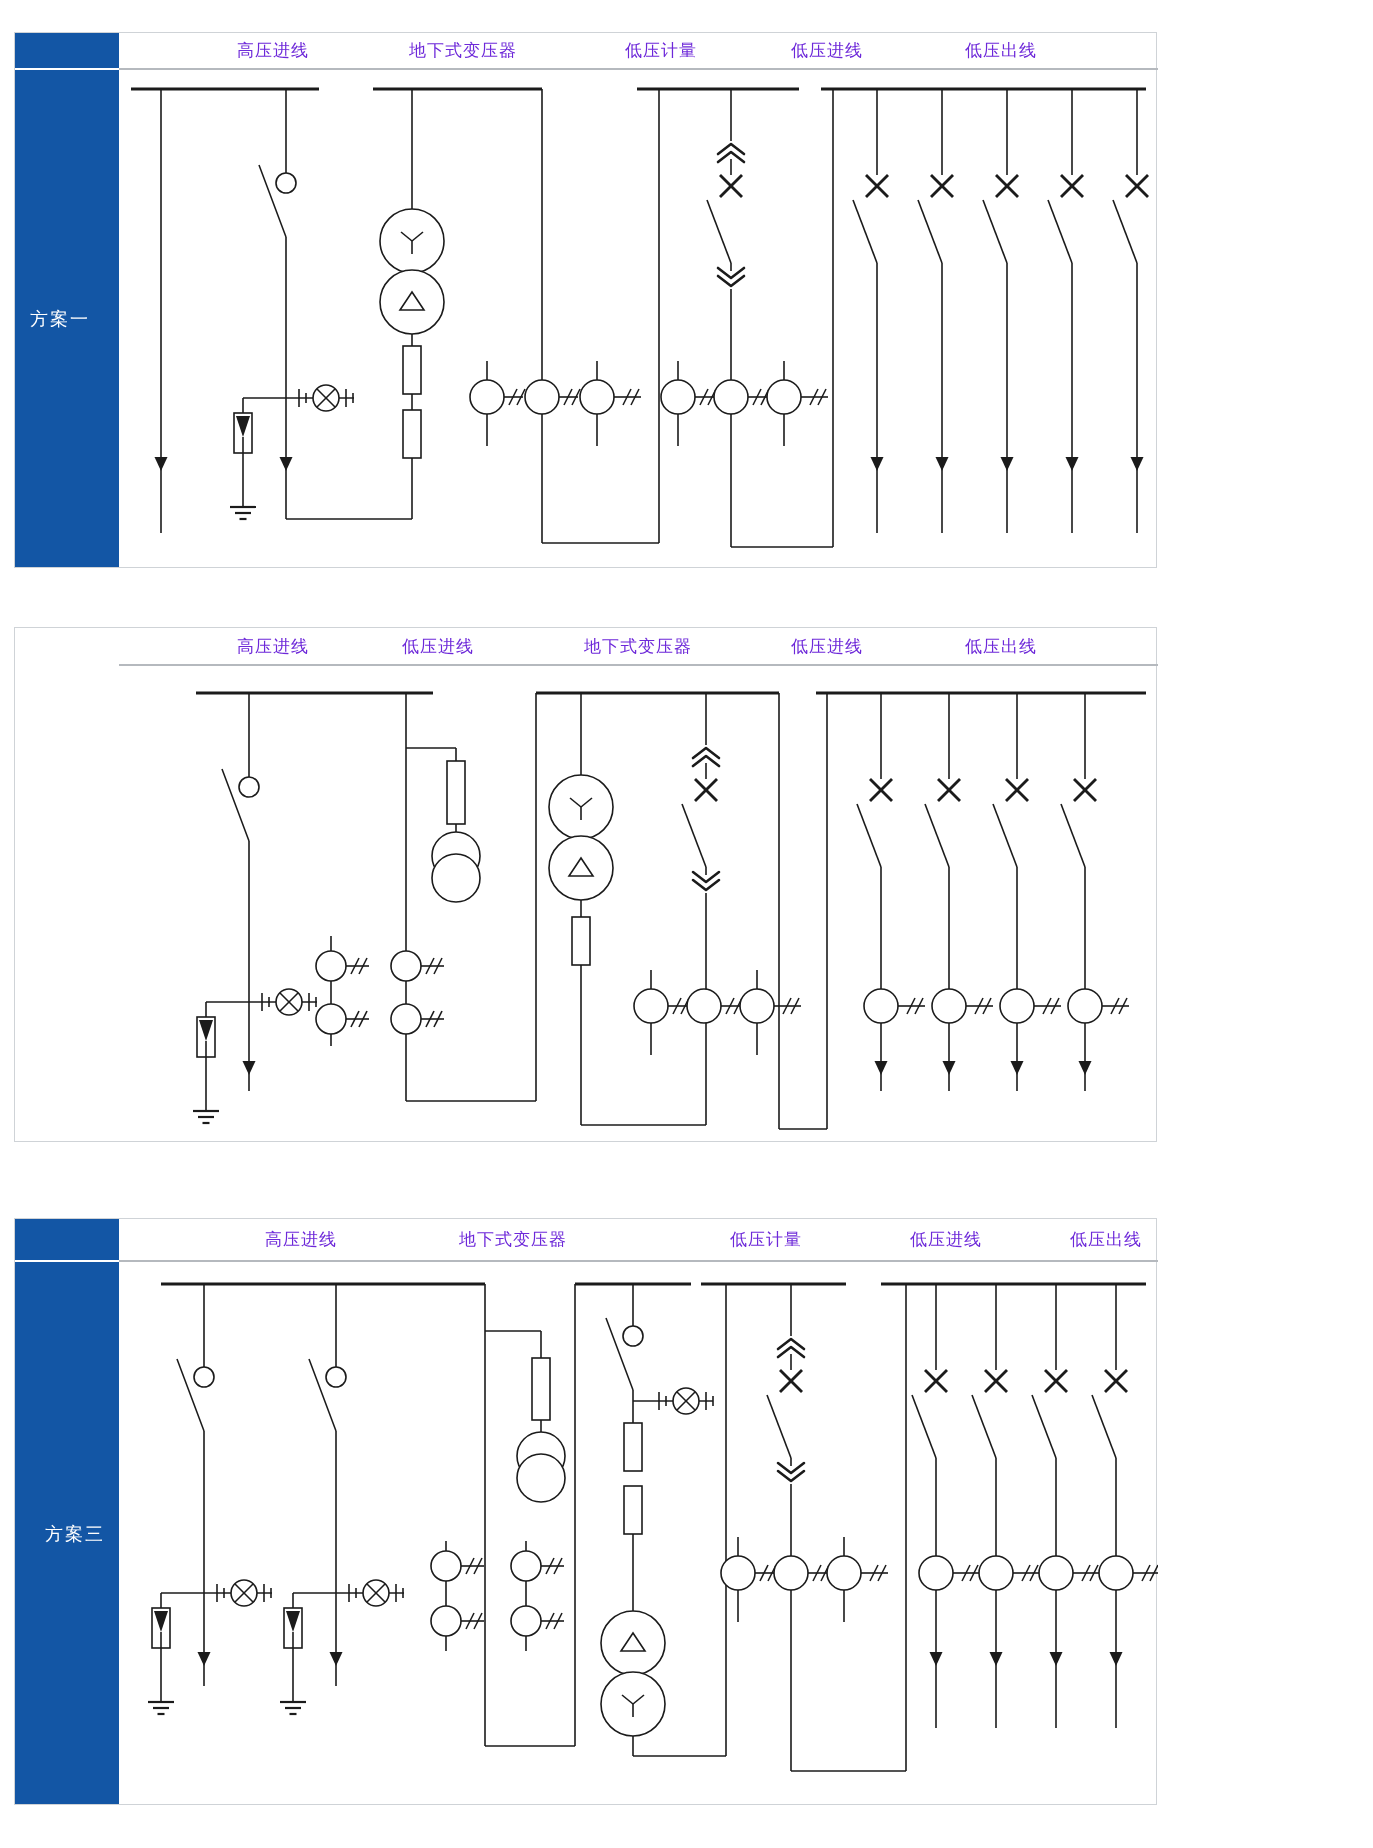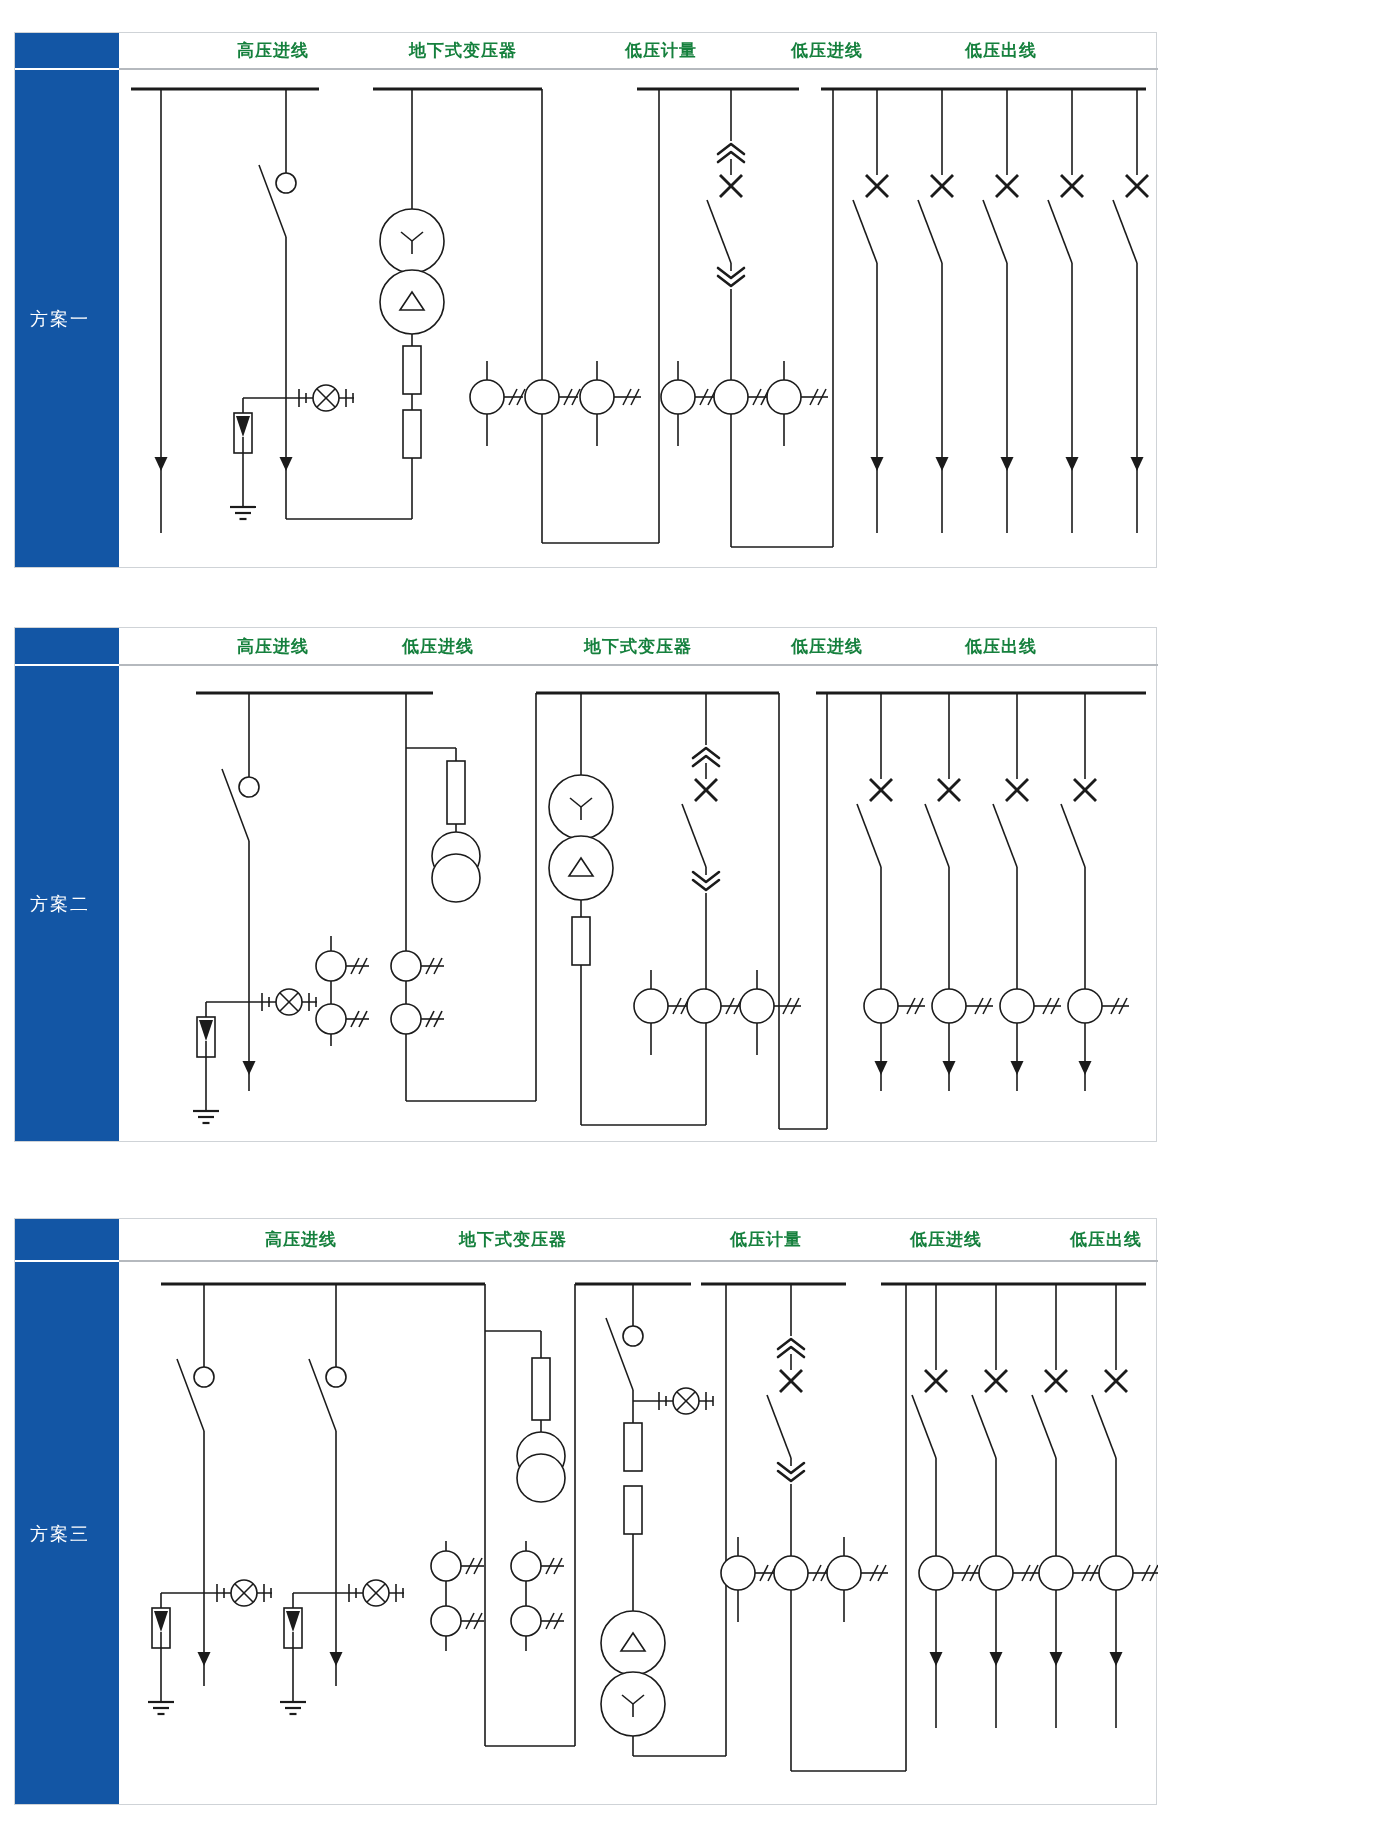--- a/index.html
+++ b/index.html
@@ -3,22 +3,22 @@
 <meta charset="utf-8">
 <style>
   html,body{margin:0;padding:0;background:#ffffff;}
   body{font-family:"Liberation Sans","DejaVu Sans",sans-serif;}
   .page{position:relative;width:1373px;height:1848px;background:#ffffff;overflow:hidden;}
   .panel{position:absolute;left:14px;width:1143px;background:#ffffff;border:1px solid #cfd3d7;box-sizing:border-box;}
   .sidebar{position:absolute;left:0;top:0;width:104px;height:100%;background:#1356a5;}
   .sidebar .gap{position:absolute;left:0;width:100%;height:2px;background:#ffffff;}
   .scheme-label{position:absolute;left:0;width:90px;text-align:center;color:#ffffff;
     font-size:18px;letter-spacing:2px;transform:translateY(-50%);}
-  .col-header{position:absolute;width:160px;margin-left:-80px;text-align:center;color:#15803d;
-    font-size:17px;font-weight:700;letter-spacing:1px;white-space:nowrap;}
+  .col-header{position:absolute;width:160px;margin-left:-80px;text-align:center;color:#6d28d9;
+    font-size:17px;font-weight:400;letter-spacing:1px;white-space:nowrap;}
   svg.diagram{position:absolute;left:104px;top:0;}
 </style>
 </head>
 <body>
 
 <div class="page">
   <section class="panel" style="top: 32px; height: 536px;">
     <div class="sidebar">
       <div class="gap" style="top: 35px;"></div>
       <span class="scheme-label" style="top: 286px;">方案一</span>
@@ -258,24 +258,20 @@
           <line x1="1125" y1="174" x2="1147" y2="196" stroke="#1b1b1b" stroke-width="2.8"></line>
           <line x1="1147" y1="174" x2="1125" y2="196" stroke="#1b1b1b" stroke-width="2.8"></line>
           <line x1="1112" y1="199" x2="1136" y2="262" stroke="#1b1b1b" stroke-width="1.6"></line>
         </g>
         <g>
           <polygon points="1129.5,456 1142.5,456 1136,470" fill="#1b1b1b" stroke="none"></polygon>
         </g>
       </svg>
     </section>
   <section class="panel" style="top: 627px; height: 515px;">
-    <div class="sidebar">
-      <div class="gap" style="top: 36px;"></div>
-      <span class="scheme-label" style="top: 276px;">方案二</span>
-    </div>
   <span class="col-header" style="left: 258px; top: 6.5px;">高压进线</span>
       <span class="col-header" style="left: 423px; top: 6.5px;">低压进线</span>
       <span class="col-header" style="left: 623px; top: 6.5px;">地下式变压器</span>
       <span class="col-header" style="left: 812px; top: 6.5px;">低压进线</span>
       <span class="col-header" style="left: 986px; top: 6.5px;">低压出线</span>
       <svg class="diagram" width="1039" height="515" viewBox="118 627 1039 515">
         <line x1="118" y1="664" x2="1157" y2="664" stroke="#b5b9be" stroke-width="2"></line>
         <g>
           <line x1="195" y1="692" x2="432" y2="692" stroke="#1b1b1b" stroke-width="3.2"></line>
         </g>
@@ -530,21 +526,21 @@
           <line x1="1118" y1="1013" x2="1126" y2="997" stroke="#1b1b1b" stroke-width="1.6"></line>
         </g>
         <g>
           <polygon points="1077.5,1060 1090.5,1060 1084,1074" fill="#1b1b1b" stroke="none"></polygon>
         </g>
       </svg>
     </section>
   <section class="panel" style="top: 1218px; height: 587px;">
     <div class="sidebar">
       <div class="gap" style="top: 41px;"></div>
-      <span class="scheme-label" style="top: 314.5px;">方案三</span>
+      <span class="scheme-label" style="top: 314.5px; text-align: right;">方案三</span>
     </div>
   <span class="col-header" style="left: 286px; top: 9px;">高压进线</span>
       <span class="col-header" style="left: 498px; top: 9px;">地下式变压器</span>
       <span class="col-header" style="left: 751px; top: 9px;">低压计量</span>
       <span class="col-header" style="left: 931px; top: 9px;">低压进线</span>
       <span class="col-header" style="left: 1091px; top: 9px;">低压出线</span>
       <svg class="diagram" width="1039" height="587" viewBox="118 1218 1039 587">
         <line x1="118" y1="1260" x2="1157" y2="1260" stroke="#b5b9be" stroke-width="2"></line>
         <g>
           <line x1="160" y1="1283" x2="484" y2="1283" stroke="#1b1b1b" stroke-width="3.2"></line>

